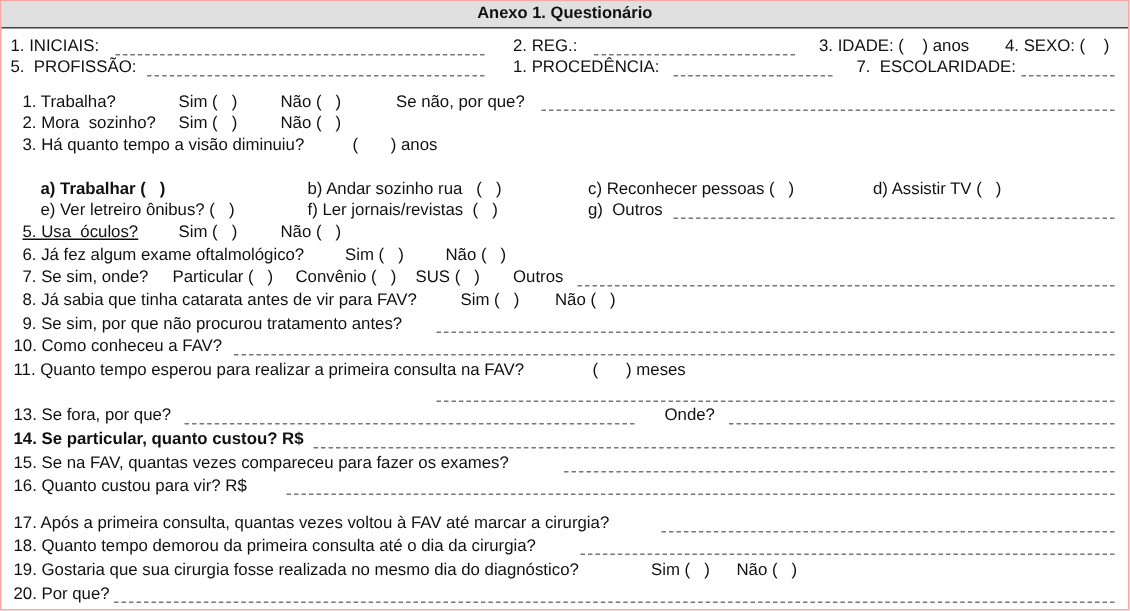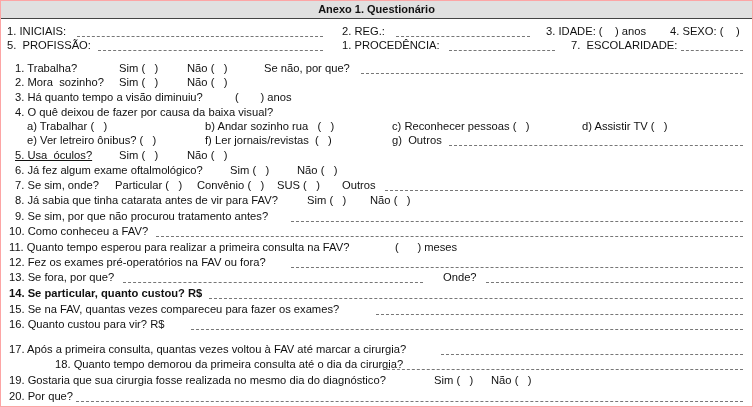--- a/index.html
+++ b/index.html
@@ -47,22 +47,21 @@
   <span class="row" style="left:263px; top:61px;">Se não, por que?</span>
   <span class="line-fill" style="left:360px; width:382px; top:72px;"></span>
 
   <span class="row" style="left:14px; top:75px;">2. Mora  sozinho?</span>
   <span class="row" style="left:118px; top:75px;">Sim (   )</span>
   <span class="row" style="left:186px; top:75px;">Não (   )</span>
 
   <span class="row" style="left:14px; top:90px;">3. Há quanto tempo a visão diminuiu?</span>
   <span class="row" style="left:234px; top:90px;">(       ) anos</span>
 
-  <span class="row" style="left:14px; top:105px;">4. O quê deixou de fazer por causa da baixa visual?</span>
-  <span class="row" style="left:26px; top:119px;">a) Trabalhar (   )</span>
+  <span class="row" style="left:26px; top:119px;font-weight:bold;">a) Trabalhar (   )</span>
   <span class="row" style="left:391px; top:119px;">c) Reconhecer pessoas (   )</span>
   <span class="row" style="left:204px; top:119px;">b) Andar sozinho rua   (   )</span>
   <span class="row" style="left:581px; top:119px;">d) Assistir TV (   )</span>
   <span class="row" style="left:26px; top:133px;">e) Ver letreiro ônibus? (   )</span>
   <span class="row" style="left:204px; top:133px;">f) Ler jornais/revistas  (   )</span>
   <span class="row" style="left:391px; top:133px;">g)  Outros</span>
   <span class="line-fill" style="left:448px; width:294px; top:144px;"></span>
 
   <span class="row" style="left:14px; top:148px;text-decoration:underline;">5. Usa  óculos?</span>
   <span class="row" style="left:118px; top:148px;">Sim (   )</span>
@@ -85,41 +84,40 @@
 
   <span class="row" style="left:14px; top:209px;">9. Se sim, por que não procurou tratamento antes?</span>
   <span class="line-fill" style="left:290px; width:452px; top:220px;"></span>
 
   <span class="row" style="left:8px; top:224px;">10. Como conheceu a FAV?</span>
   <span class="line-fill" style="left:155px; width:587px; top:235px;"></span>
 
   <span class="row" style="left:8px; top:240px;">11. Quanto tempo esperou para realizar a primeira consulta na FAV?</span>
   <span class="row" style="left:394px; top:240px;">(      ) meses</span>
 
-  <span class="row" style="left:8px; top:255px;">12. Fez os exames pré-operatórios na FAV ou fora?</span>
   <span class="line-fill" style="left:290px; width:452px; top:266px;"></span>
 
   <span class="row" style="left:8px; top:270px;">13. Se fora, por que?</span>
   <span class="line-fill" style="left:122px; width:300px; top:281px;"></span>
   <span class="row" style="left:442px; top:270px;">Onde?</span>
   <span class="line-fill" style="left:485px; width:257px; top:281px;"></span>
 
   <span class="row" style="left:8px; top:286px;font-weight:bold;">14. Se particular, quanto custou? R$</span>
   <span class="line-fill" style="left:208px; width:534px; top:297px;"></span>
 
   <span class="row" style="left:8px; top:302px;">15. Se na FAV, quantas vezes compareceu para fazer os exames?</span>
   <span class="line-fill" style="left:375px; width:367px; top:313px;"></span>
 
   <span class="row" style="left:8px; top:317px;">16. Quanto custou para vir? R$</span>
   <span class="line-fill" style="left:190px; width:552px; top:328px;"></span>
 
   <span class="row" style="left:8px; top:342px;">17. Após a primeira consulta, quantas vezes voltou à FAV até marcar a cirurgia?</span>
   <span class="line-fill" style="left:440px; width:302px; top:353px;"></span>
 
-  <span class="row" style="left:8px; top:357px;margin-left:46px;">18. Quanto tempo demorou da primeira consulta até o dia da cirurgia?</span>
+  <span class="row" style="left:8px; top:357px;">18. Quanto tempo demorou da primeira consulta até o dia da cirurgia?</span>
   <span class="line-fill" style="left:386px; width:356px; top:368px;"></span>
 
   <span class="row" style="left:8px; top:373px;">19. Gostaria que sua cirurgia fosse realizada no mesmo dia do diagnóstico?</span>
   <span class="row" style="left:433px; top:373px;">Sim (   )</span>
   <span class="row" style="left:490px; top:373px;">Não (   )</span>
 
   <span class="row" style="left:8px; top:389px;">20. Por que?</span>
   <span class="line-fill" style="left:75px; width:667px; top:400px;"></span>
 </div>
 

